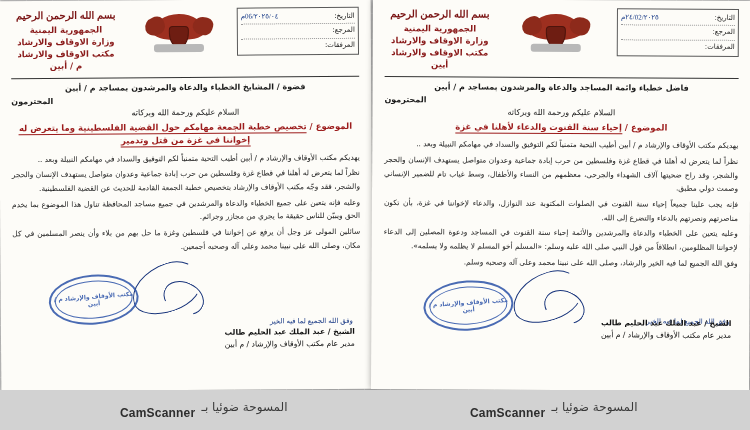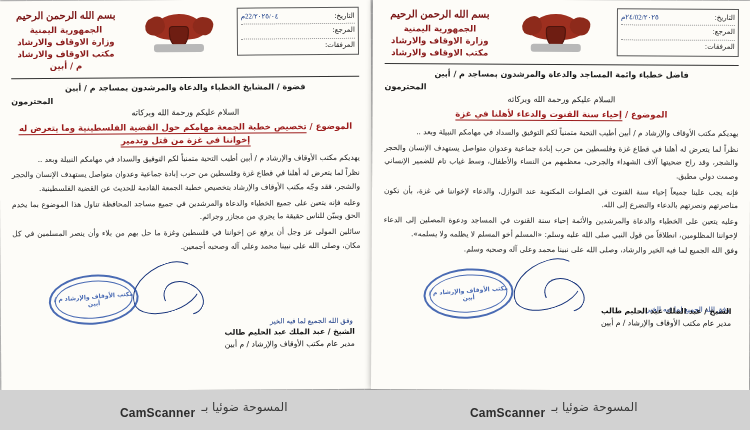--- a/index.html
+++ b/index.html
@@ -88,21 +88,21 @@
 
 <div class="stage">
   <div class="desk"></div>
 
   <div class="sheet left">
     <div class="inner">
       <div class="hdr">
         <div class="formbox">
           <div class="formrow">
             <span class="lbl">التاريخ:</span>
-            <span class="val">٢٠٢٥/٠٤/22م</span>
+            <span class="val">٢٠٢٥/٠٤/06م</span>
           </div>
           <div class="formrow">
             <span class="lbl">المرجع:</span>
             <span class="val"></span>
           </div>
           <div class="formrow">
             <span class="lbl">المرفقات:</span>
             <span class="val"></span>
           </div>
         </div>
@@ -177,20 +177,21 @@
           <div class="bird"></div>
           <div class="shield"></div>
           <div class="scroll"></div>
         </div>
 
         <div class="hdr-right">
           <span class="basmala">بسم الله الرحمن الرحيم</span>
           <span class="ln">الجمهورية اليمنية</span>
           <span class="ln">وزارة الاوقاف والارشاد</span>
           <span class="ln">مكتب الاوقاف والارشاد</span>
+          <span class="ln">أبين</span>
         </div>
       </div>
 
       <div class="sep"></div>
 
       <div class="addressee">فاضل خطباء وائمة المساجد والدعاة والمرشدون بمساجد  م / أبين</div>
       <div class="almuhtaram">المحترمون</div>
       <div class="salam">السلام عليكم ورحمة الله وبركاته</div>
 
       <div class="subject">

